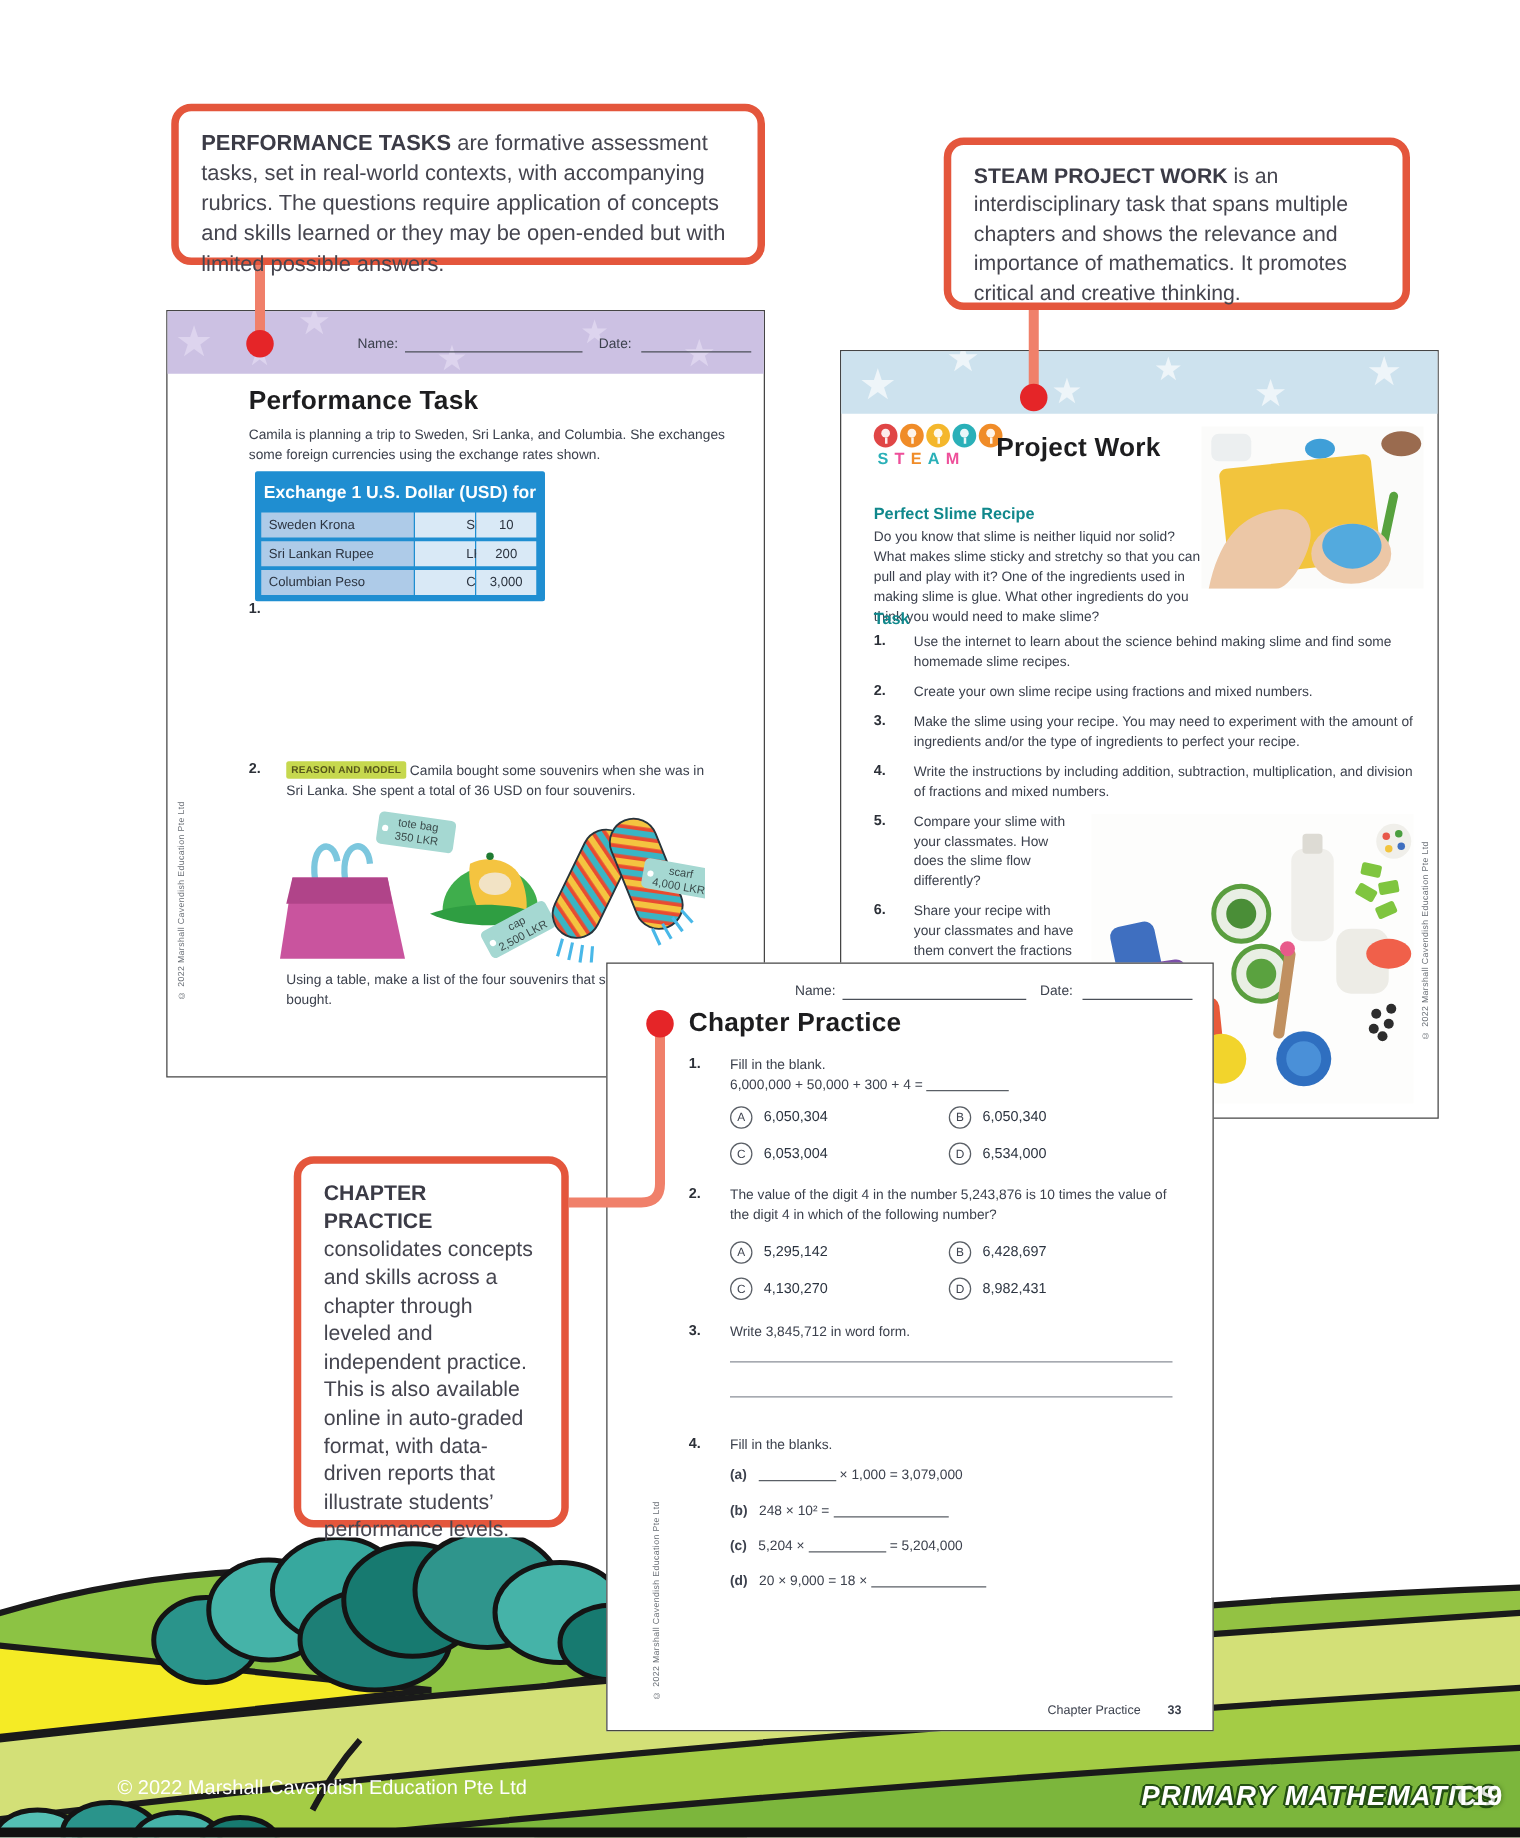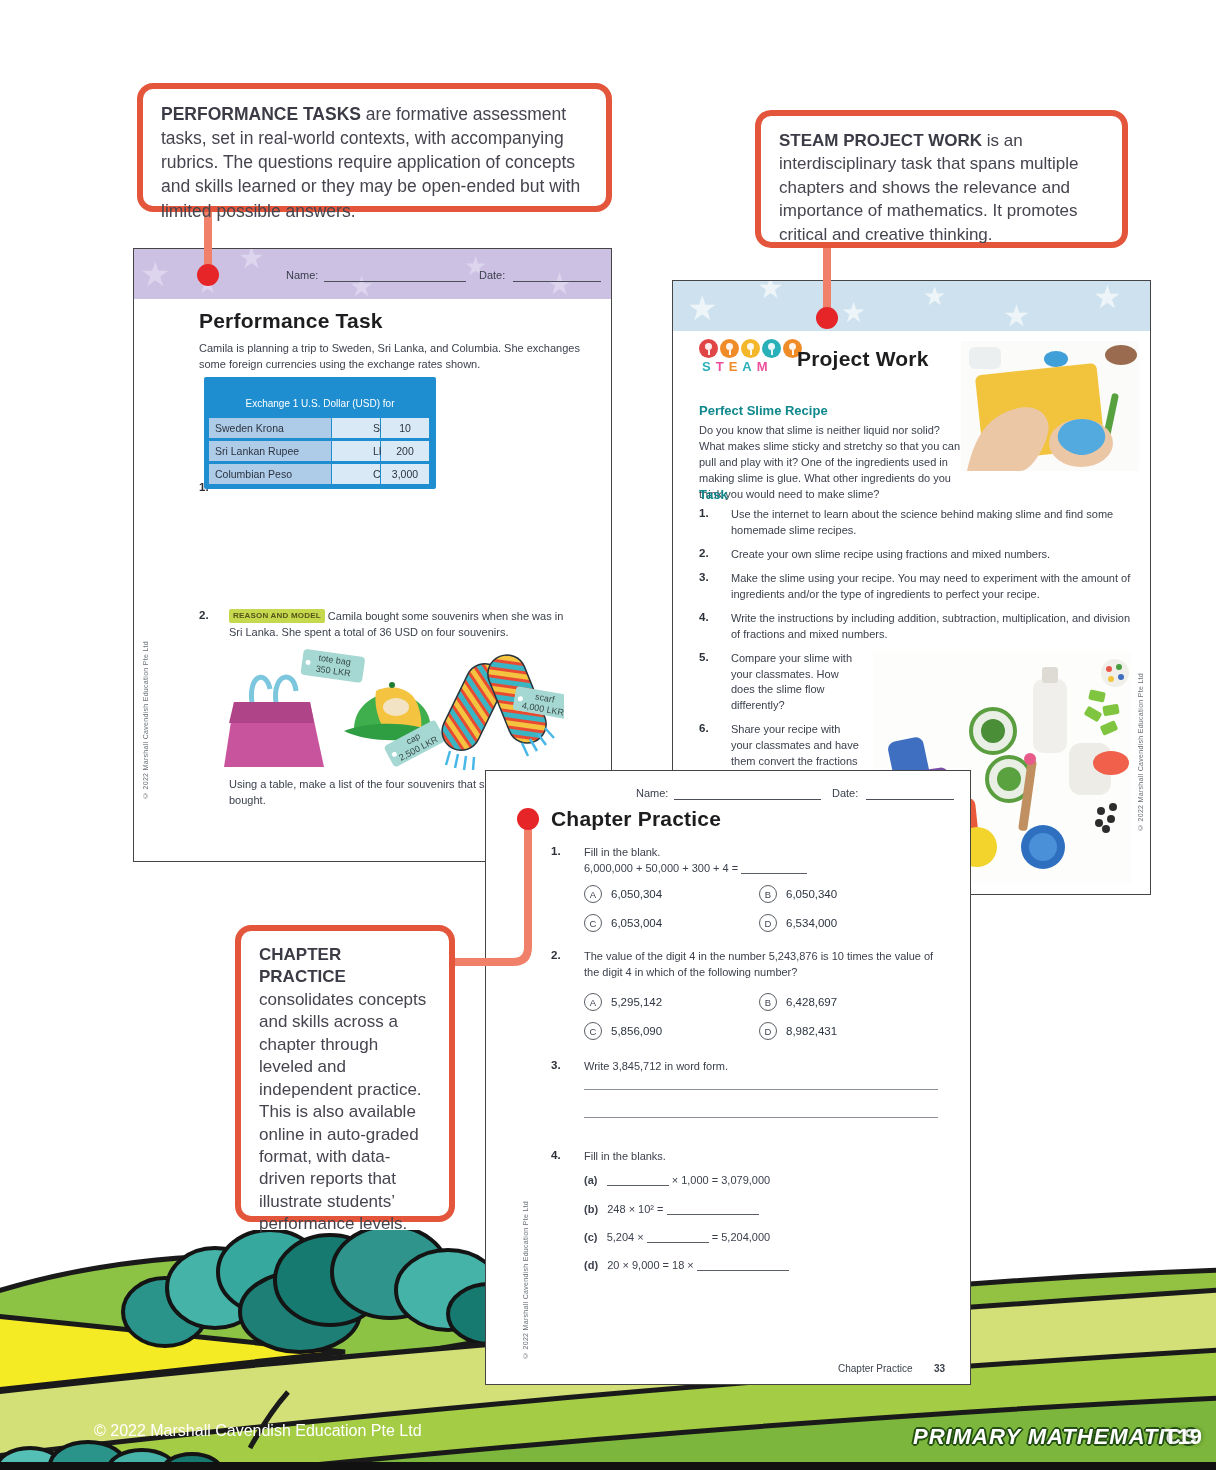--- a/index.html
+++ b/index.html
@@ -34,21 +34,21 @@
   .ws-num{position:absolute;font-size:11.5px;font-weight:bold;color:#2c3038;}
   .teal-head{position:absolute;font-size:13px;font-weight:bold;color:#10888c;}
   .badge{display:inline-block;background:#c6d84e;color:#55551a;font-size:8px;font-weight:bold;
          padding:1px 4px;border-radius:2px;vertical-align:2px;letter-spacing:.2px;}
 
   .vcopy{position:absolute;writing-mode:vertical-rl;transform:rotate(180deg);
          font-size:7px;color:#6a6f76;letter-spacing:.3px;}
 
   
   .xtable{position:absolute;background:#1f8ed1;padding:5px;border-radius:2px;box-sizing:border-box;}
-  .xtable-header{color:#ffffff;font-size:10px;font-weight:normal;text-align:center;padding:3px 0 6px 0;margin-top:13px;}
+  .xtable-header{color:#ffffff;font-size:14px;font-weight:bold;text-align:center;padding:3px 0 6px 0;}
   .xrow{display:flex;gap:1px;margin-top:3px;}
   .xcell{font-size:10.5px;color:#2c3440;padding:4px 6px;box-sizing:border-box;}
   .xcell.name{background:#aecbe8;width:122px;}
   .xcell.code{background:#d9e9f6;width:48px;text-align:center;padding-left:41px;}
   .xcell.rate{background:#d9e9f6;width:48px;text-align:center;}
 
   
   .opt-grid{position:absolute;display:grid;grid-template-columns:175px auto;row-gap:11px;}
   .opt{display:flex;align-items:center;gap:9px;}
   .opt-letter{width:16px;height:16px;border:1.2px solid #5a5f66;border-radius:50%;
@@ -370,21 +370,21 @@
       <div class="opt">
           <span class="opt-letter">A</span>
           <span class="opt-value">5,295,142</span>
         </div>
       <div class="opt">
           <span class="opt-letter">B</span>
           <span class="opt-value">6,428,697</span>
         </div>
       <div class="opt">
           <span class="opt-letter">C</span>
-          <span class="opt-value">5,856,090</span>
+          <span class="opt-value">4,130,270</span>
         </div>
       <div class="opt">
           <span class="opt-letter">D</span>
           <span class="opt-value">8,982,431</span>
         </div>
     </div>
 
     <div class="ws-num" style="left:65px;top:288px;">3.</div>
     <div class="ws-text" style="left:98px;top:288px;width:360px;">Write 3,845,712 in word form.</div>
     <div class="qline" style="left:98px;top:318px;width:354px;"></div>

